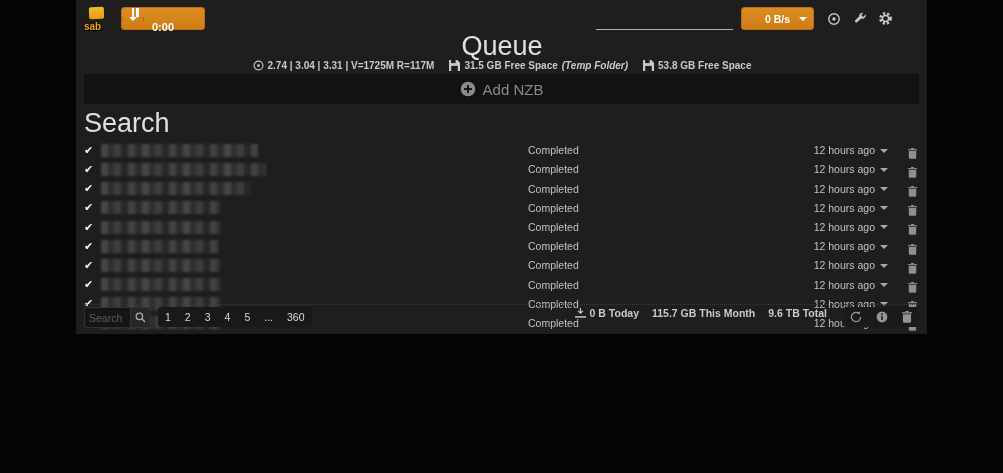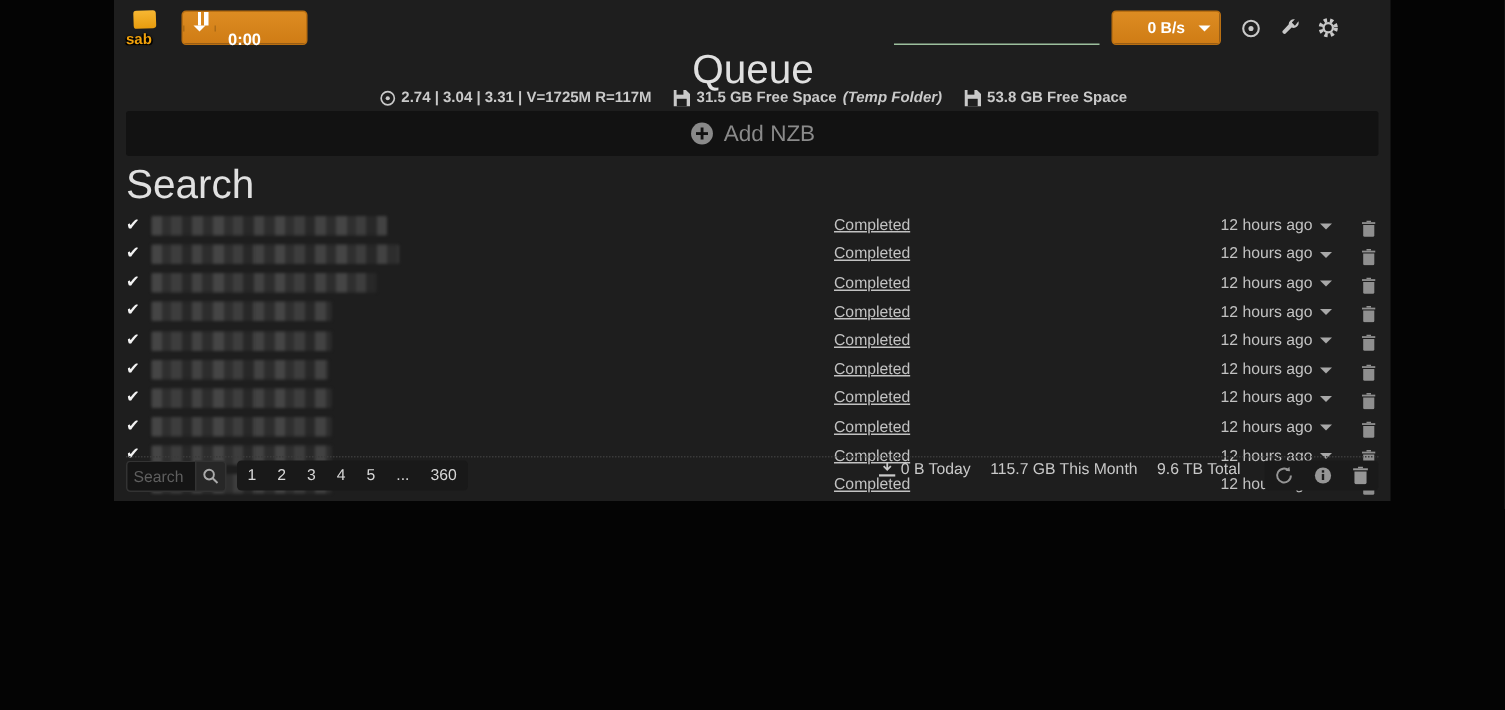--- a/index.html
+++ b/index.html
@@ -47,39 +47,39 @@
 
   .history-title { margin:5px 0 2px 8px; }
 
   
   .list { margin:3px 8px 0 8px; }
   .row { position:relative; height:19.2px; display:flex; align-items:center; }
   .check { width:17px; color:#f2f2f2; font-size:11px; line-height:1; }
   .redacted { height:13px; border-radius:1px;
       background:repeating-linear-gradient(90deg,#454545 0 7px,#2f2f2f 7px 13px,#3d3d3d 13px 20px,#282828 20px 27px,#424242 27px 34px,#2d2d2d 34px 41px);
       filter:blur(1.2px); }
-  .row .status { position:absolute; left:472px; font-size:10.5px; color:#c2c2c2;text-decoration:underline; }
+  .row .status { position:absolute; left:444px; font-size:10.5px; color:#c2c2c2; }
   .row .age { position:absolute; right:44px; font-size:10.5px; color:#c2c2c2; }
   .row .row-caret { position:absolute; right:31px; top:8px; border-top-color:#a8a8a8; cursor:pointer; }
   .row .trash { position:absolute; right:2px; top:4px; cursor:pointer; }
 
   
   .footer { position:absolute; left:8px; right:8px; top:304px; height:28px;
             border-top:1px dotted #3a3a3a; display:flex; align-items:flex-start; padding-top:2px; }
   .search-group { display:flex; height:21px; }
   .search-input { width:46px; background:#151515; border:1px solid #333; border-right:none;
                   border-radius:3px 0 0 3px; color:#bbb; font-size:10.5px; padding:0 4px; outline:none; }
   .search-input::placeholder { color:#5f5f5f; }
   .search-btn { width:21px; background:#272727; border:1px solid #333; border-radius:0 3px 3px 0;
                 display:flex; align-items:center; justify-content:center; cursor:pointer; }
   .pagination { display:flex; align-items:center; margin-left:7px; background:#191919; border-radius:3px; }
   .page-btn { background:transparent; border:none; color:#d8d8d8; font-size:10.5px;
               padding:4px 7px; cursor:pointer; font-family:inherit; }
   .stats { margin-left:auto; display:flex; align-items:center; gap:13px; font-size:10.5px; color:#c9c9c9; }
-  .stat { display:flex; align-items:center; gap:4px; }
+  .stat { display:flex; align-items:center; gap:4px;font-weight:bold; }
   .foot-icons { display:flex; align-items:center; gap:14px; margin-left:16px; background:#1a1a1a;
                 border-radius:3px; padding:4px 7px; }
   .foot-icons .icn { cursor:pointer; display:flex; }
 </style>
 </head>
 <body>
 
 <div class="container">
 
   <div class="header">

